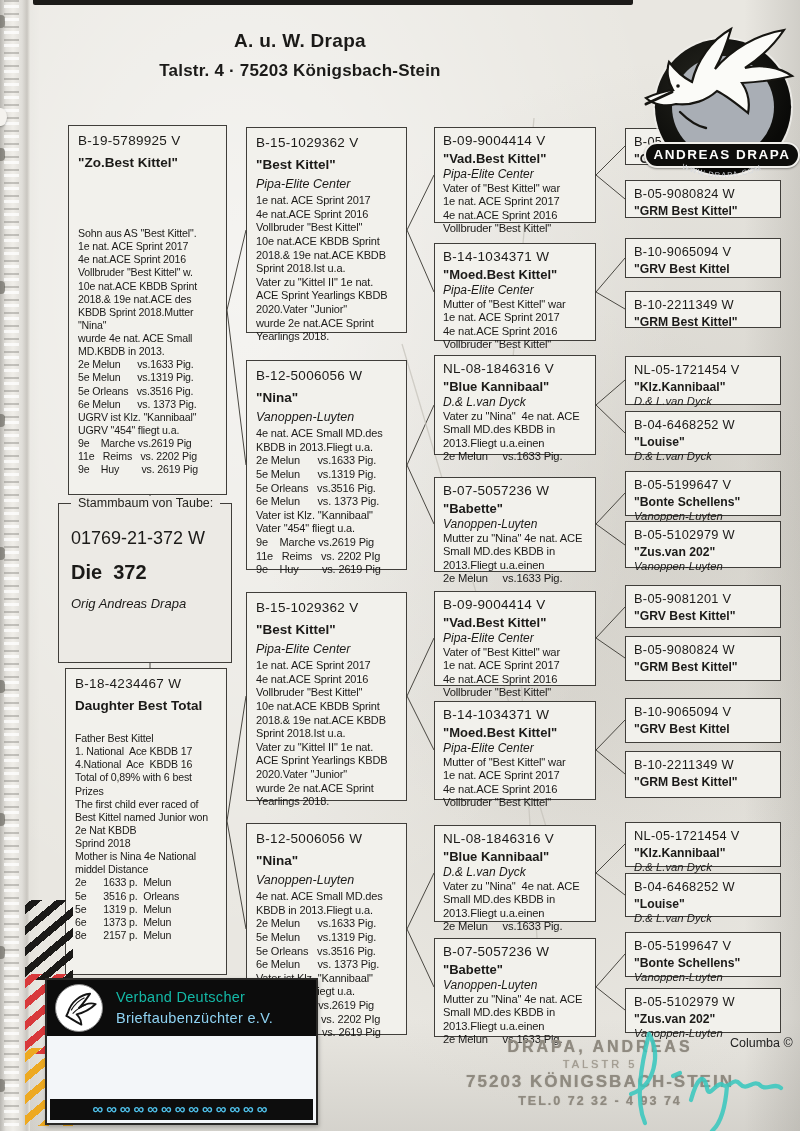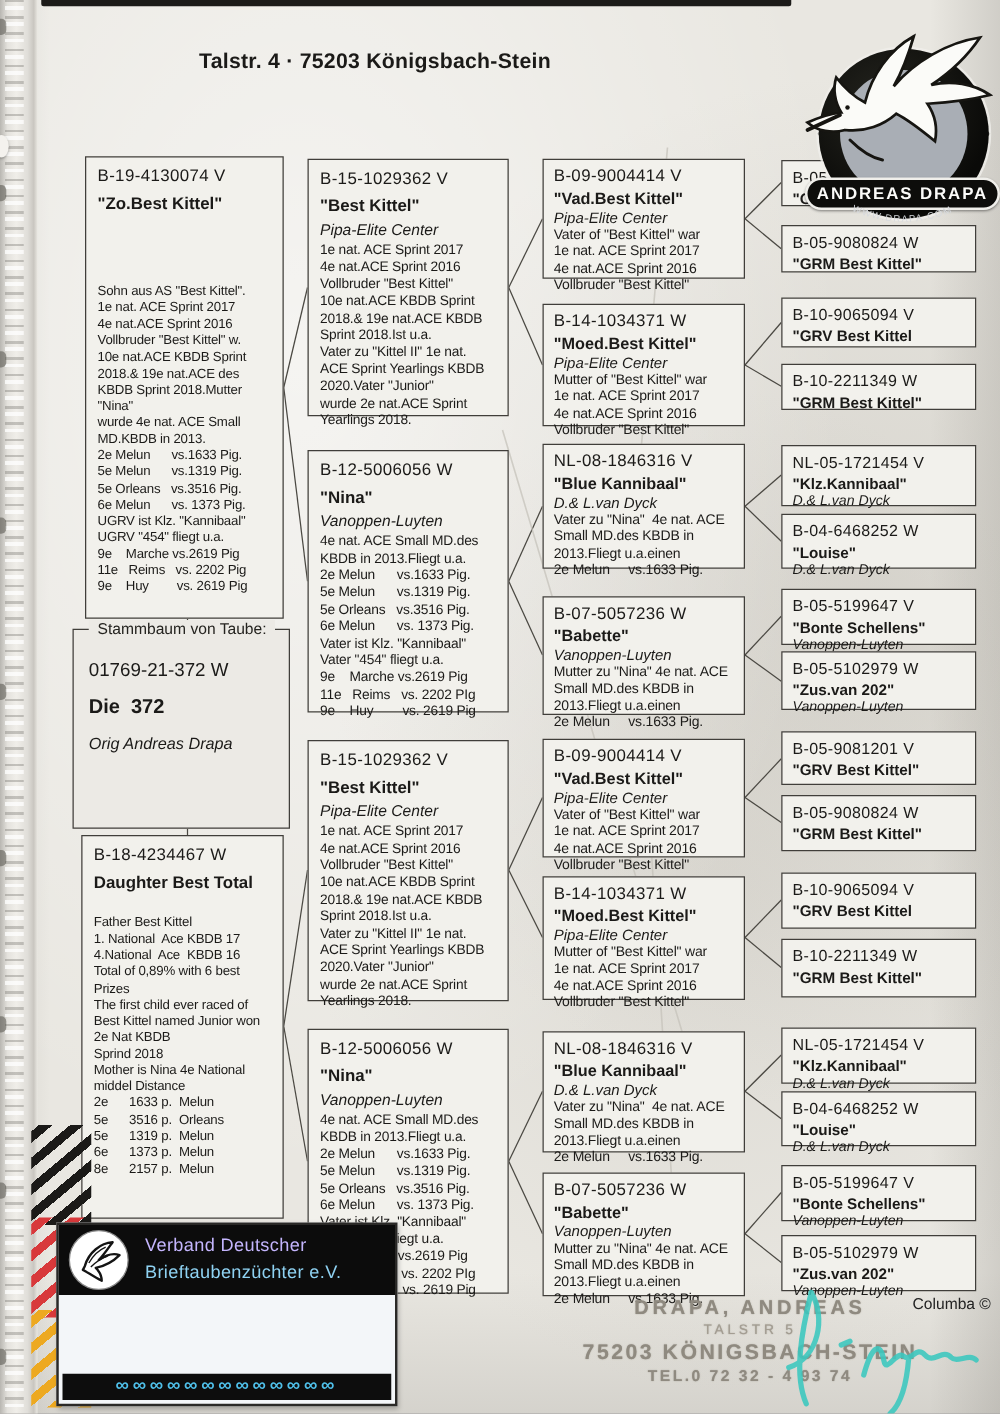--- a/index.html
+++ b/index.html
@@ -39,22 +39,22 @@
   .c3 .ring{margin-bottom:3px;}
   .c3 .name{margin-bottom:1px;font-size:13px;}
   .c3 .breeder{margin-bottom:1px;font-size:12px;}
   .c3 .body{font-size:11.2px;line-height:1.2;}
   .c4{padding:5px 8px;}
   .c4 .ring{font-size:12.8px;margin-bottom:3px;}
   .c4 .name{font-size:12.2px;margin-bottom:1px;}
   .c4 .breeder{font-size:11.3px;margin-bottom:0;}
   .fieldbox{position:absolute;background:#eceae5;border:1px solid #403e3a;box-sizing:border-box;padding:24px 12px 6px 12px;}
   .field-label{position:absolute;top:-8px;left:12px;padding:0 7px;background:#eceae5;font-size:12.5px;color:#24231f;}
-  .sb-ring{font-size:15px;margin-bottom:12px;}
-  .sb-name{font-size:16px;font-weight:bold;margin-bottom:12px;white-space:pre;}
+  .sb-ring{font-size:18px;margin-bottom:12px;}
+  .sb-name{font-size:20px;font-weight:bold;margin-bottom:12px;white-space:pre;}
   .sb-orig{font-size:13px;font-style:italic;}
   
   .wires{position:absolute;left:0;top:0;z-index:1;}
   .boxes{z-index:2;}
   
   .badge{position:absolute;left:648px;top:32px;width:150px;height:152px;z-index:6;}
   .badge .pts{position:absolute;left:26px;top:26px;width:98px;height:98px;background:#15140f;transform:rotate(45deg);}
   .badge .outer{position:absolute;left:7px;top:7px;width:136px;height:136px;border-radius:50%;
         background:radial-gradient(circle at 40% 35%, #262620 0%, #0a0a08 70%);box-shadow:0 0 0 2px rgba(240,239,235,.8);}
   .badge .inner{position:absolute;left:24px;top:24px;width:102px;height:102px;border-radius:50%;background:#a9aeb5;}
@@ -69,21 +69,21 @@
   .flag .f-black{top:0;background:repeating-linear-gradient(140deg, transparent 0 4px, #1b1a18 4px 11px, transparent 11px 16px);}
   .flag .f-red{top:74px;background:repeating-linear-gradient(140deg, transparent 0 4px, #d8393b 4px 11px, transparent 11px 16px);}
   .flag .f-gold{top:148px;height:78px;background:repeating-linear-gradient(140deg, transparent 0 4px, #eda921 4px 11px, transparent 11px 16px);}
   
   .card{position:absolute;left:45px;top:978px;width:273px;height:147px;background:#f3f6f9;border:2px solid #2a2927;
         box-sizing:border-box;z-index:4;box-shadow:1px 2px 4px rgba(0,0,0,.25);}
   .card-top{position:relative;height:56px;background:#0c0c0c;display:flex;align-items:center;}
   .card-logo{width:46px;height:46px;border-radius:50%;background:#fff;margin-left:8px;flex:0 0 auto;
         display:flex;align-items:center;justify-content:center;border:1px solid #888;}
   .card-org{margin-left:13px;line-height:1.45;letter-spacing:.3px;}
-  .card-org .o1{color:#c4b5fd;font-size:14.5px;}
+  .card-org .o1{color:#14b8a6;font-size:14.5px;}
   .card-org .o2{color:#8fd2f2;font-size:14.5px;}
   .card-mid{position:relative;text-align:center;padding-top:4px;height:64px;
         background-image:repeating-linear-gradient(0deg, rgba(140,195,230,.16) 0 2px, transparent 2px 11px),
                          repeating-linear-gradient(90deg, rgba(140,195,230,.13) 0 6px, transparent 6px 15px);}
   .card-title{font-size:16.5px;font-weight:bold;text-decoration:underline;letter-spacing:.2px;}
   .card-note{font-size:9.2px;font-weight:bold;line-height:1.3;margin-top:2px;}
   .card-ring{font-size:23px;font-weight:bold;letter-spacing:1px;margin-top:3px;color:#0a0a0a;}
   .card-band{position:absolute;left:3px;right:3px;bottom:3px;height:21px;background:#0d0d0d;overflow:hidden;
         color:#4fc0ea;font-size:15px;font-weight:bold;letter-spacing:3px;line-height:19px;text-align:center;white-space:nowrap;}
   
@@ -110,20 +110,21 @@
   <div class="edge-tick" style="top:414px"></div>
   <div class="edge-tick" style="top:547px"></div>
   <div class="edge-tick" style="top:680px"></div>
   <div class="edge-tick" style="top:813px"></div>
   <div class="edge-tick" style="top:946px"></div>
   <div class="edge-tick" style="top:1079px"></div>
   <div class="edge-bump"></div>
   <div class="top-strip"></div>
 
   <div class="header">
+    <div class="h-name">A. u. W. Drapa</div>
     <div class="h-addr">Talstr. 4  ·  75203 Königsbach-Stein</div>
   </div>
 
   <svg class="wires" width="800" height="1131">
     <g stroke="#4a4842" stroke-width="1">
       <line x1="227" y1="310" x2="246" y2="230"></line>
         <line x1="227" y1="310" x2="246" y2="465"></line>
       <line x1="227" y1="821" x2="246" y2="696"></line>
         <line x1="227" y1="821" x2="246" y2="929"></line>
       <line x1="407" y1="230" x2="434" y2="175"></line>
@@ -154,21 +155,21 @@
         <line x1="150" y1="663" x2="150" y2="668"></line>
     </g>
     <g stroke="#c6c3bb" stroke-width="1.3" opacity="0.75">
       <line x1="534" y1="118" x2="506" y2="438"></line>
       <line x1="402" y1="344" x2="550" y2="840"></line>
       <line x1="516" y1="598" x2="543" y2="1036"></line>
     </g>
   </svg>
 
   <div class="box c1 boxes" style="left:68px;top:125px;width:159px;height:370px">
-    <div class="ring">B-19-4130074 V</div>
+    <div class="ring">B-19-5789925 V</div>
     <div class="name">"Zo.Best Kittel"</div>
     <div class="gap"></div>
     <div class="body">Sohn aus AS "Best Kittel".
 1e nat. ACE Sprint 2017
 4e nat.ACE Sprint 2016
 Vollbruder "Best Kittel" w.
 10e nat.ACE KBDB Sprint
 2018.&amp; 19e nat.ACE des
 KBDB Sprint 2018.Mutter "Nina"
 wurde 4e nat. ACE Small

